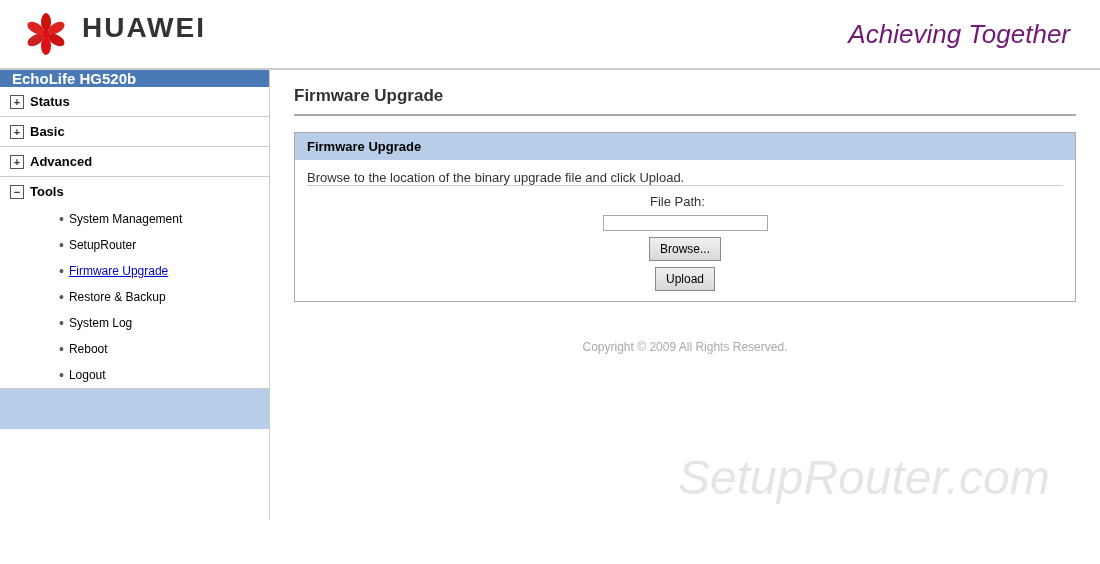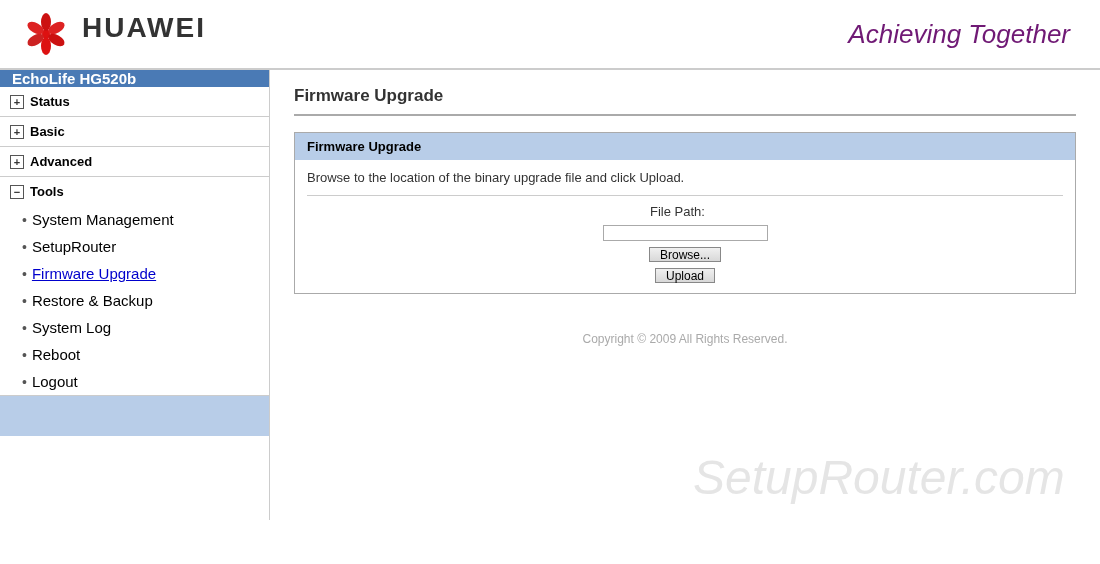--- a/index.html
+++ b/index.html
@@ -89,26 +89,27 @@
       font-weight: bold;
       color: #333;
       flex-shrink: 0;
     }
     .sub-items {
       list-style: none;
       padding-left: 0;
     }
     .sub-items li {
       padding: 5px 10px 5px 22px;
-      font-size: 15px;
+      font-size: 12px;
       color: #000;
       display: flex;
       align-items: center;
       gap: 5px;
       cursor: pointer;
+      margin-left: 37px;
     }
     .sub-items li::before {
       content: "•";
       color: #555;
       font-size: 14px;
     }
     .sub-items li.active a,
     .sub-items li a {
       color: #000;
       text-decoration: none;
@@ -143,21 +144,20 @@
       font-size: 13px;
       color: #000;
     }
     .upgrade-box-body {
       padding: 10px 12px;
       background: #fff;
     }
     .upgrade-description {
       font-size: 13px;
       color: #333;
-      margin-bottom: 10px;
     }
     .file-path-row {
       display: flex;
       align-items: center;
       gap: 6px;
       border-top: 1px solid #ccc;
       padding-top: 8px;
       flex-direction: column;
     }
     .file-path-label {
@@ -169,21 +169,21 @@
     .file-path-input {
       flex: 1;
       max-width: 220px;
       height: 22px;
       border: 1px solid #aaa;
       background: #fff;
       font-size: 12px;
       padding: 0 4px;
     }
     .browse-button, .upload-button {
-      height: 15px;
+      height: 24px;
       padding: 0 10px;
       border: 1px solid #888;
       background: linear-gradient(to bottom, #f0f0f0, #d8d8d8);
       font-size: 12px;
       cursor: pointer;
       color: #000;
     }
 
     .copyright {
       margin-top: 38px;
@@ -192,21 +192,21 @@
       text-align: center;
     }
 
     
     .watermark {
       color: rgba(150,150,150,0.25);
       font-size: 48px;
       font-style: italic;
       position: absolute;
       top: 380px;
-      left: 423px;
+      left: 408px;
       pointer-events: none;
       user-select: none;
       white-space: nowrap;
     }
   </style>
 </head>
 <body>
 
 <div class="header">
   <div class="logo-area">

